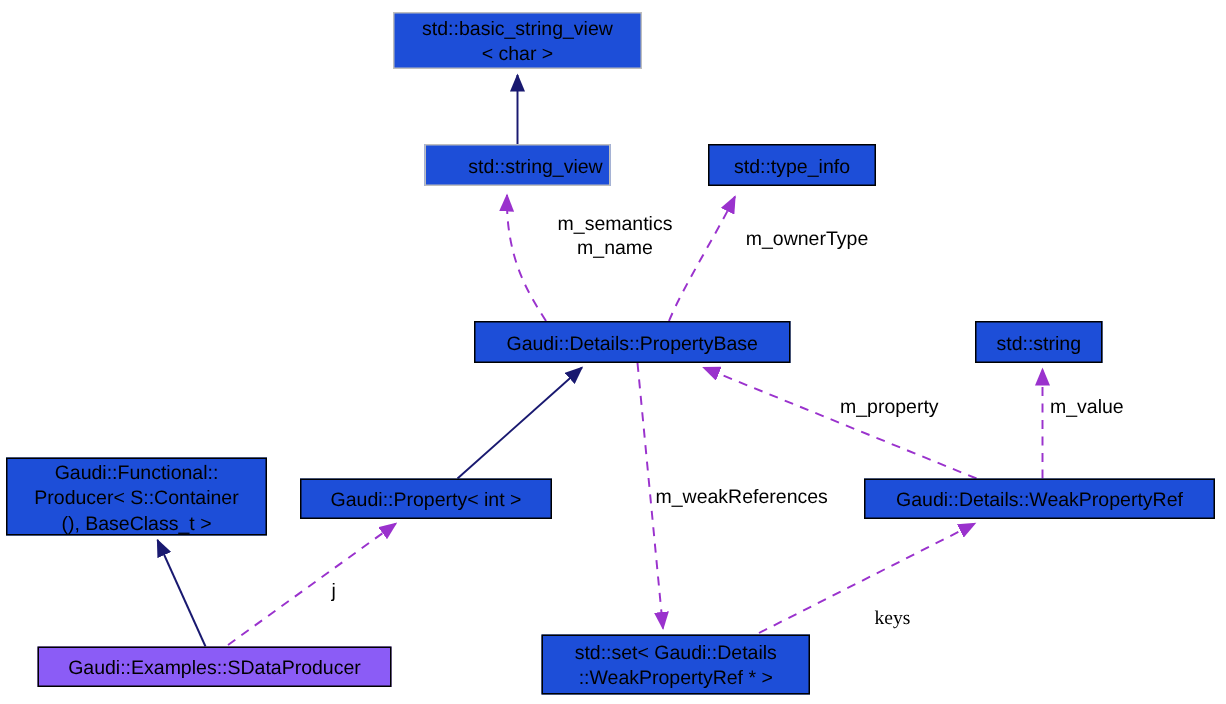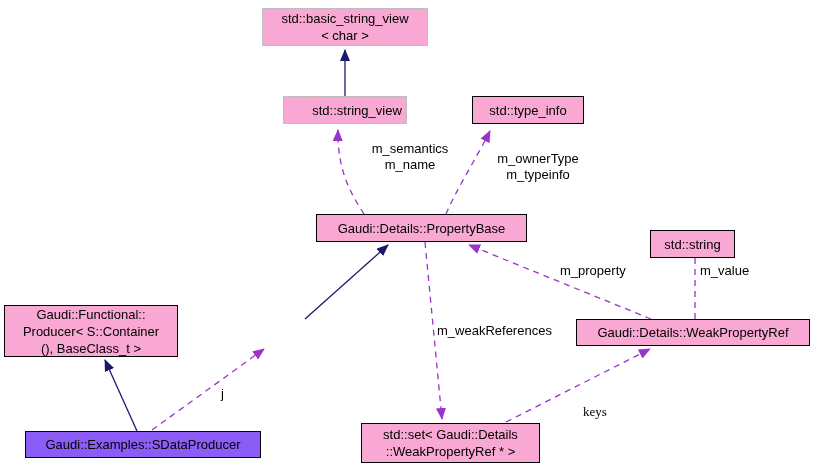--- a/index.html
+++ b/index.html
@@ -18,21 +18,21 @@
   svg.edges {
     position: absolute;
     left: 0;
     top: 0;
     width: 817px;
     height: 469px;
   }
   .node {
     position: absolute;
     box-sizing: border-box;
-    background: #f9a8d4;
+    background: #1d4ed8;
     border: 1px solid #000000;
     display: flex;
     flex-direction: column;
     align-items: center;
     justify-content: center;
     font-size: 13px;
     line-height: 17px;
     color: #000000;
     white-space: nowrap;
     text-align: center;
@@ -90,30 +90,33 @@
   </div>
 
   <div class="node" style="left:443px;top:96px;width:112px;height:28px;margin-left:29px;">
     <span>std::type_info</span>
   </div>
 
   <div class="node" style="left:316px;top:214px;width:211px;height:28px;">
     <span>Gaudi::Details::PropertyBase</span>
   </div>
 
-  <div class="node" style="left:650px;top:214px;width:85px;height:28px;margin-top:16px;">
+  <div class="node" style="left:650px;top:214px;width:85px;height:28px;">
     <span>std::string</span>
   </div>
 
   <div class="node" style="left:4px;top:305px;width:174px;height:52px;">
     <span>Gaudi::Functional::</span>
     <span>Producer&lt; S::Container</span>
     <span>(), BaseClass_t &gt;</span>
   </div>
 
+  <div class="node" style="left:200px;top:319px;width:168px;height:27px;">
+    <span>Gaudi::Property&lt; int &gt;</span>
+  </div>
 
   <div class="node" style="left:576px;top:319px;width:234px;height:27px;">
     <span>Gaudi::Details::WeakPropertyRef</span>
   </div>
 
   <div class="node" style="left:361px;top:423px;width:179px;height:40px;">
     <span>std::set&lt; Gaudi::Details</span>
     <span>::WeakPropertyRef * &gt;</span>
   </div>
 
@@ -121,21 +124,20 @@
     <span>Gaudi::Examples::SDataProducer</span>
   </div>
 
   <div class="edge-label" style="left:347px;top:141px;width:126px;">
     <div>m_semantics</div>
     <div>m_name</div>
   </div>
 
   <div class="edge-label" style="left:489px;top:151px;width:98px;">
     <div>m_ownerType</div>
-    <div>m_typeinfo</div>
   </div>
 
   <div class="edge-label" style="left:560px;top:263px;">m_property</div>
 
   <div class="edge-label" style="left:700px;top:263px;">m_value</div>
 
   <div class="edge-label" style="left:437px;top:323px;">m_weakReferences</div>
 
   <div class="edge-label" style="left:583px;top:404px;font-family:Liberation Serif, serif;">keys</div>
 

